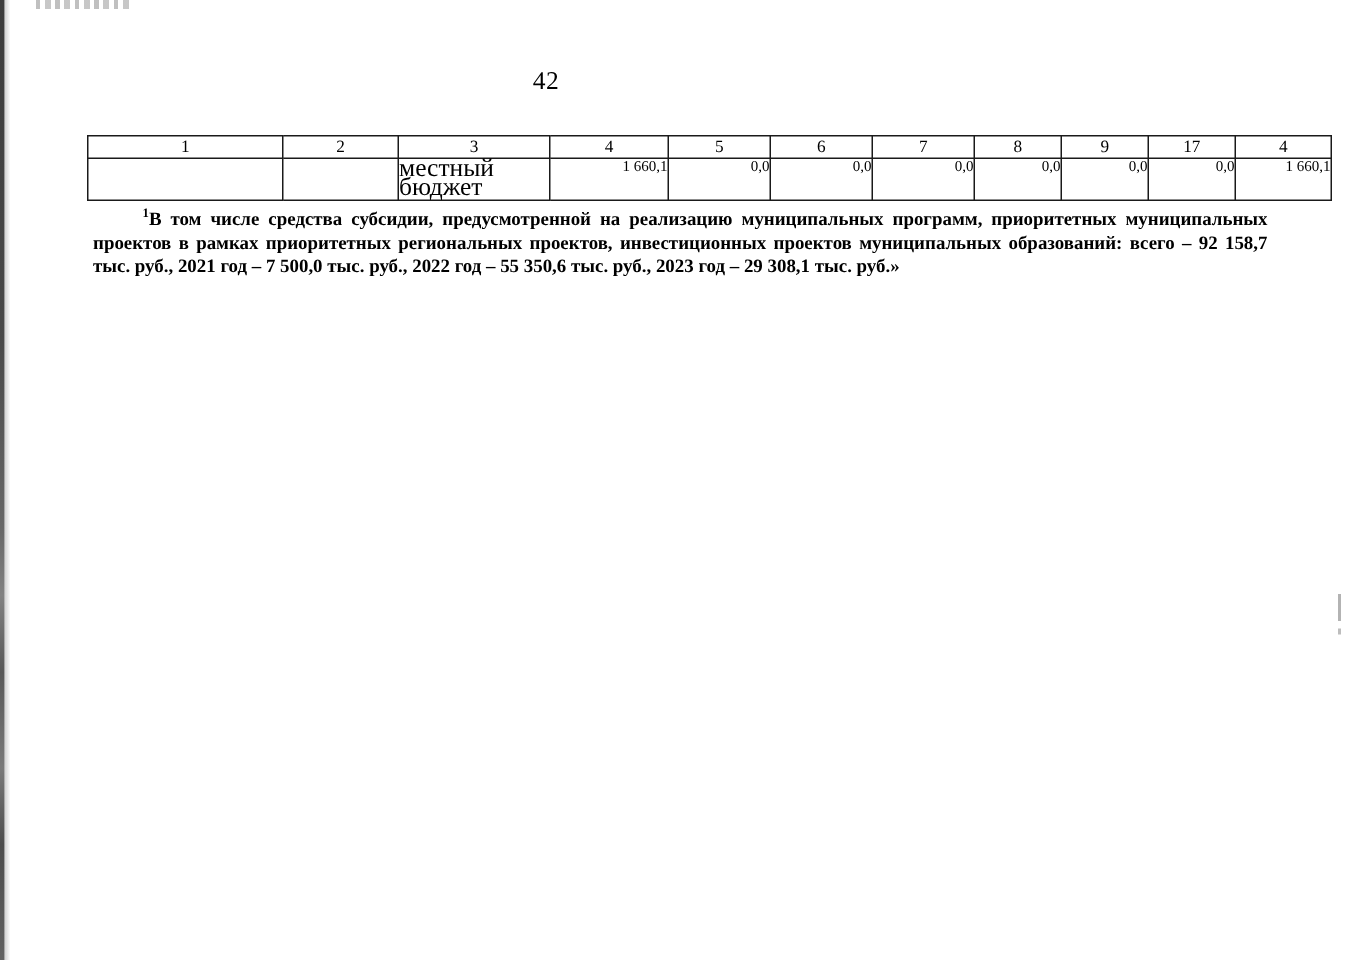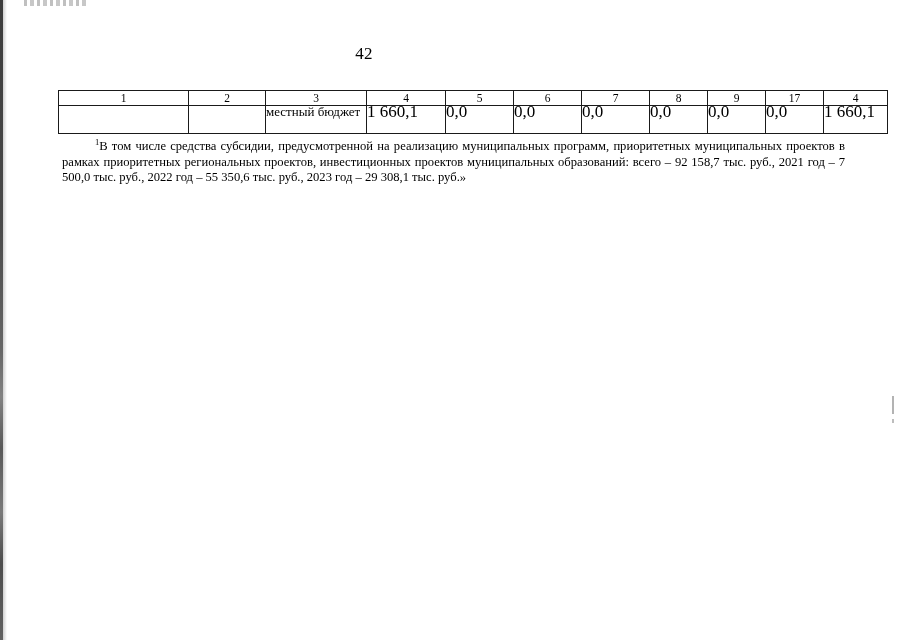--- a/index.html
+++ b/index.html
@@ -101,46 +101,47 @@
     line-height: 14px;
     font-size: 11.5px;
   }
   .data-table tr.body-row td {
     height: 27px;
   }
   .cell-text-left {
     padding: 1px 0 0 3px;
     text-align: left;
     line-height: 12.5px;
-    font-size: 13px;
+    font-size: 17px;
   }
   .cell-text-center {
     padding: 2px 0 0 0;
-    text-align: left;
+    text-align: right;
     line-height: 12.5px;
-    font-size: 17px;
+    font-size: 10px;
   }
   .cell-empty {
     padding: 0;
   }
 
   
   .footnote {
     position: absolute;
     left: 62px;
     top: 139px;
     width: 783px;
     font-size: 12.6px;
     line-height: 15.6px;
     text-align: justify;
     text-justify: inter-word;
   }
   .footnote p {
     margin: 0;
     text-indent: 33px;
+    font-weight: bold;
   }
   .footnote sup {
     font-size: 8.5px;
     vertical-align: super;
     line-height: 0;
   }
 </style>
 </head>
 <body>
 

